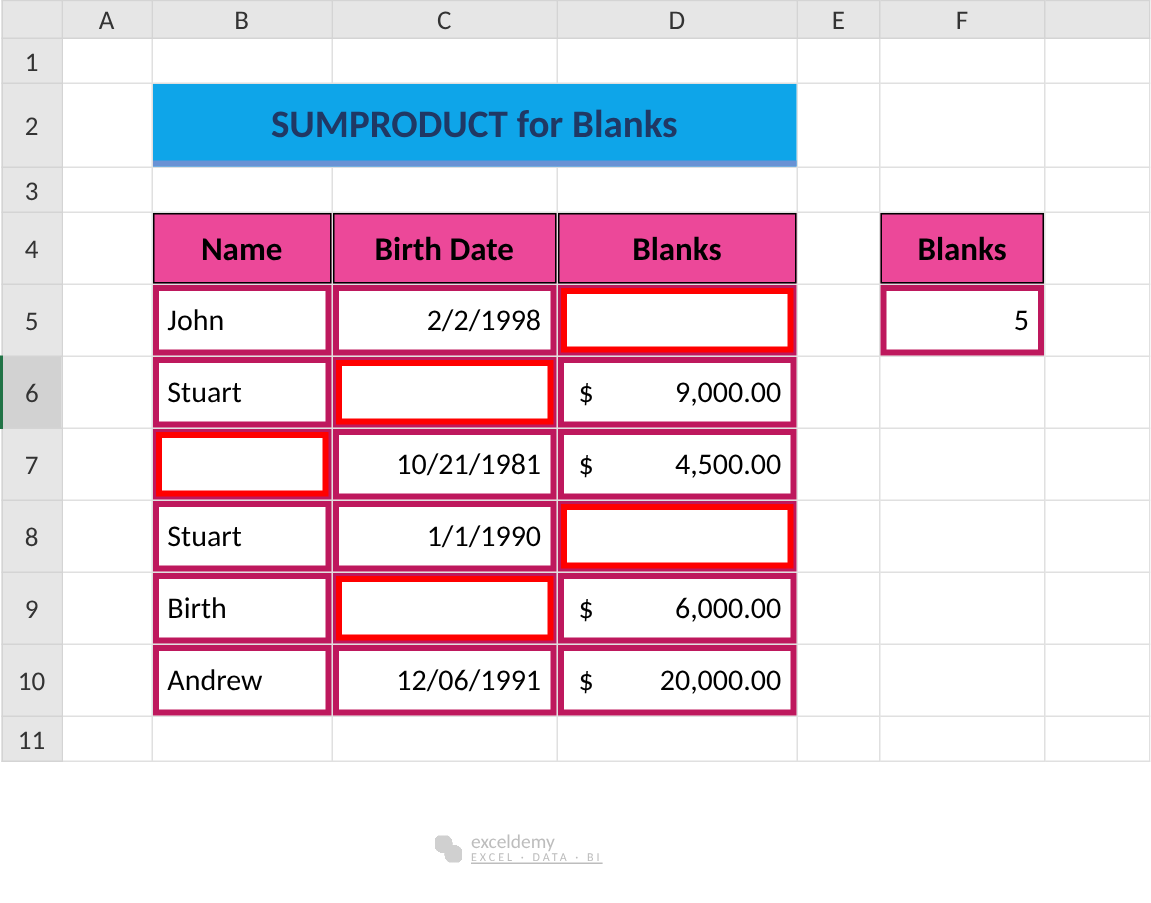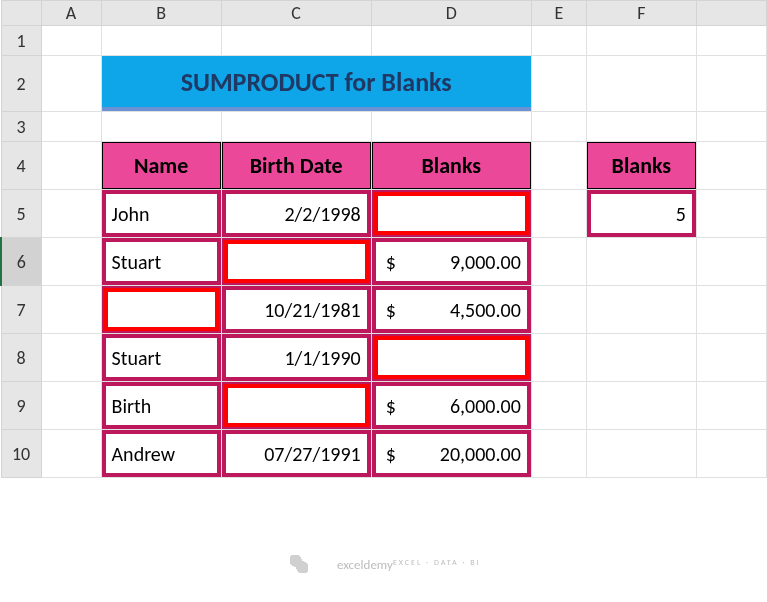--- a/index.html
+++ b/index.html
@@ -96,22 +96,22 @@
     left: 290px; top: 555px;
     display: flex; align-items: center; gap: 6px;
     color: #bdbdbd;
     font-size: 13px;
   }
   .watermark .logo {
     width: 18px; height: 18px;
     background: radial-gradient(circle at 30% 30%, #d0d0d0 35%, transparent 36%),
                 radial-gradient(circle at 70% 70%, #d0d0d0 35%, transparent 36%);
   }
-  .watermark .txt { display:flex; flex-direction:row; line-height:1;margin-left:23px; }
-  .watermark .txt .sub { font-size: 8px; letter-spacing: 2px; }
+  .watermark .txt { display:flex; flex-direction:column; line-height:1; }
+  .watermark .txt .sub { font-size: 8px; letter-spacing: 2px; text-decoration: underline; }
 </style>
 </head>
 <body>
 
 <table class="spreadsheet">
 
   <tbody>
       <tr class="col-header-row">
     <td class="c-A"></td>
     <td class="c-Ax">A</td>
@@ -271,33 +271,43 @@
     <td class="cell"></td>
   </tr>
 
   <tr class="r-data">
     <td class="row-header">10</td>
     <td class="cell"></td>
     <td class="cell">
           <div class="data-cell">Andrew</div>
         </td>
     <td class="cell">
-          <div class="data-cell right">07/27/1991</div>
+          <div class="data-cell right">12/06/1991</div>
         </td>
     <td class="cell">
           <div class="data-cell money">
             <span class="ds">$</span>
             <span>20,000.00</span>
           </div>
         </td>
     <td class="cell"></td>
     <td class="cell"></td>
     <td class="cell"></td>
   </tr>
 
+  <tr class="r-low">
+    <td class="row-header">11</td>
+    <td class="cell"></td>
+    <td class="cell"></td>
+    <td class="cell"></td>
+    <td class="cell"></td>
+    <td class="cell"></td>
+    <td class="cell"></td>
+    <td class="cell"></td>
+  </tr>
 </tbody>
   </table>
 
 <div class="watermark">
   <div class="logo"></div>
   <div class="txt">
     <span>exceldemy</span>
     <span class="sub">EXCEL · DATA · BI</span>
   </div>
 </div>

